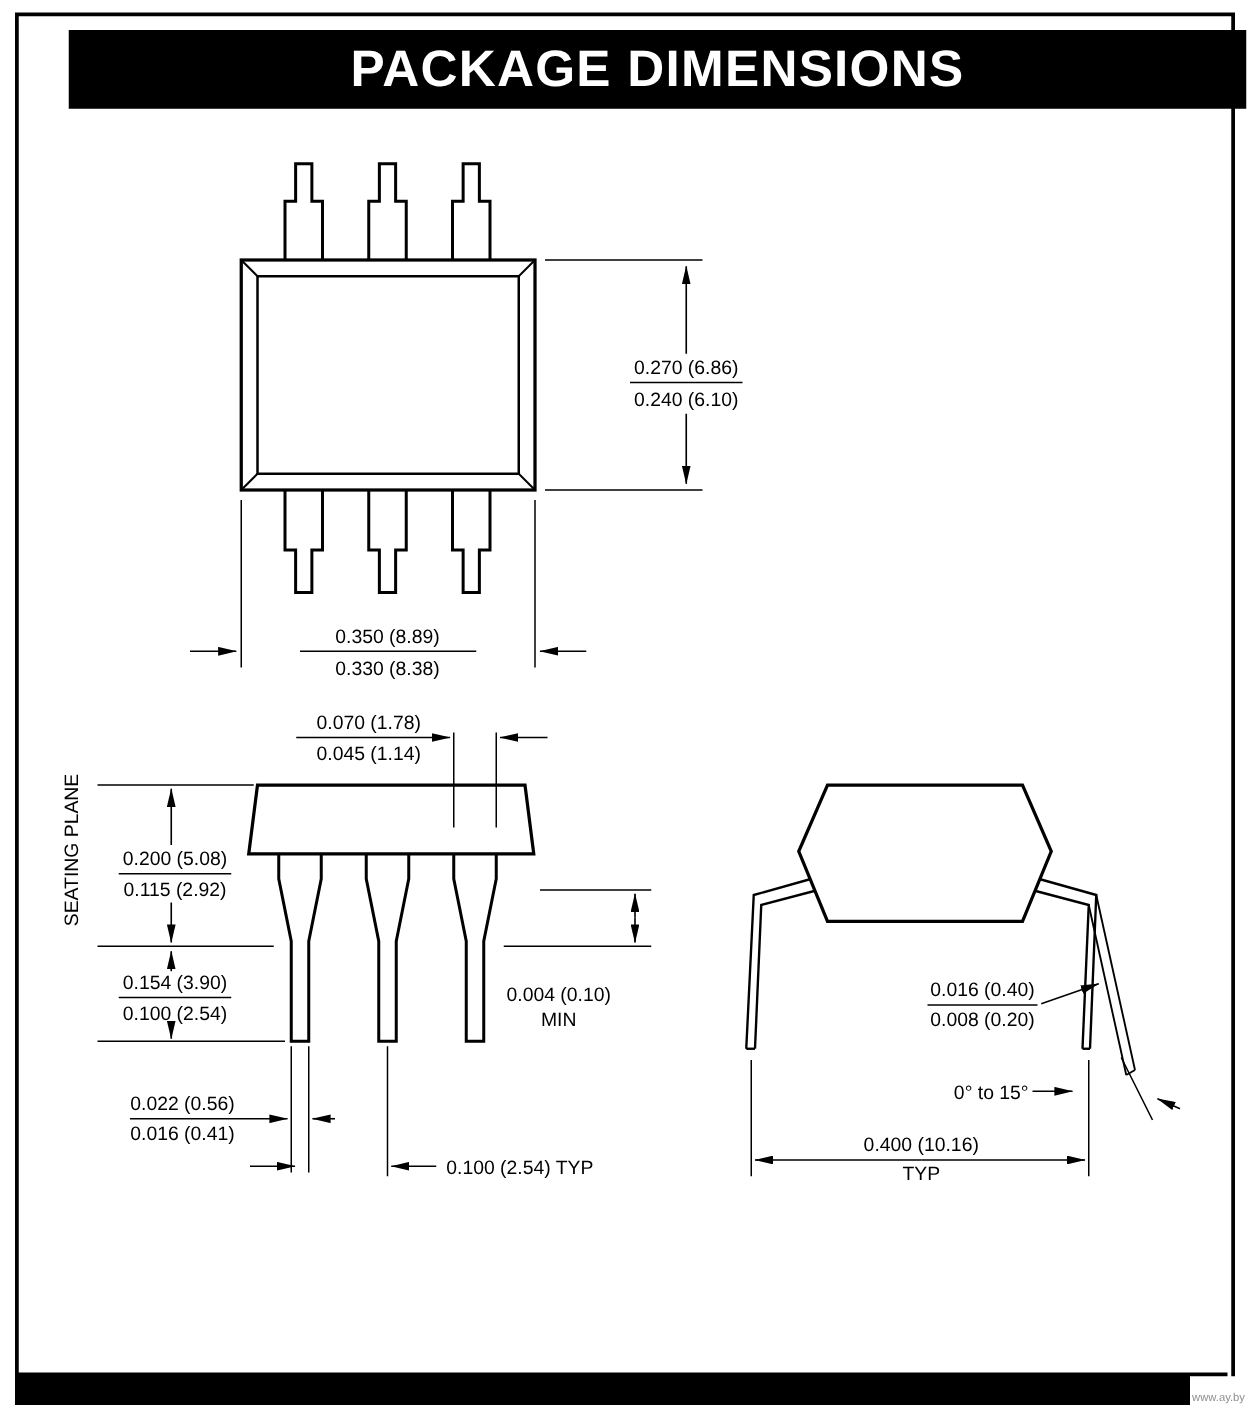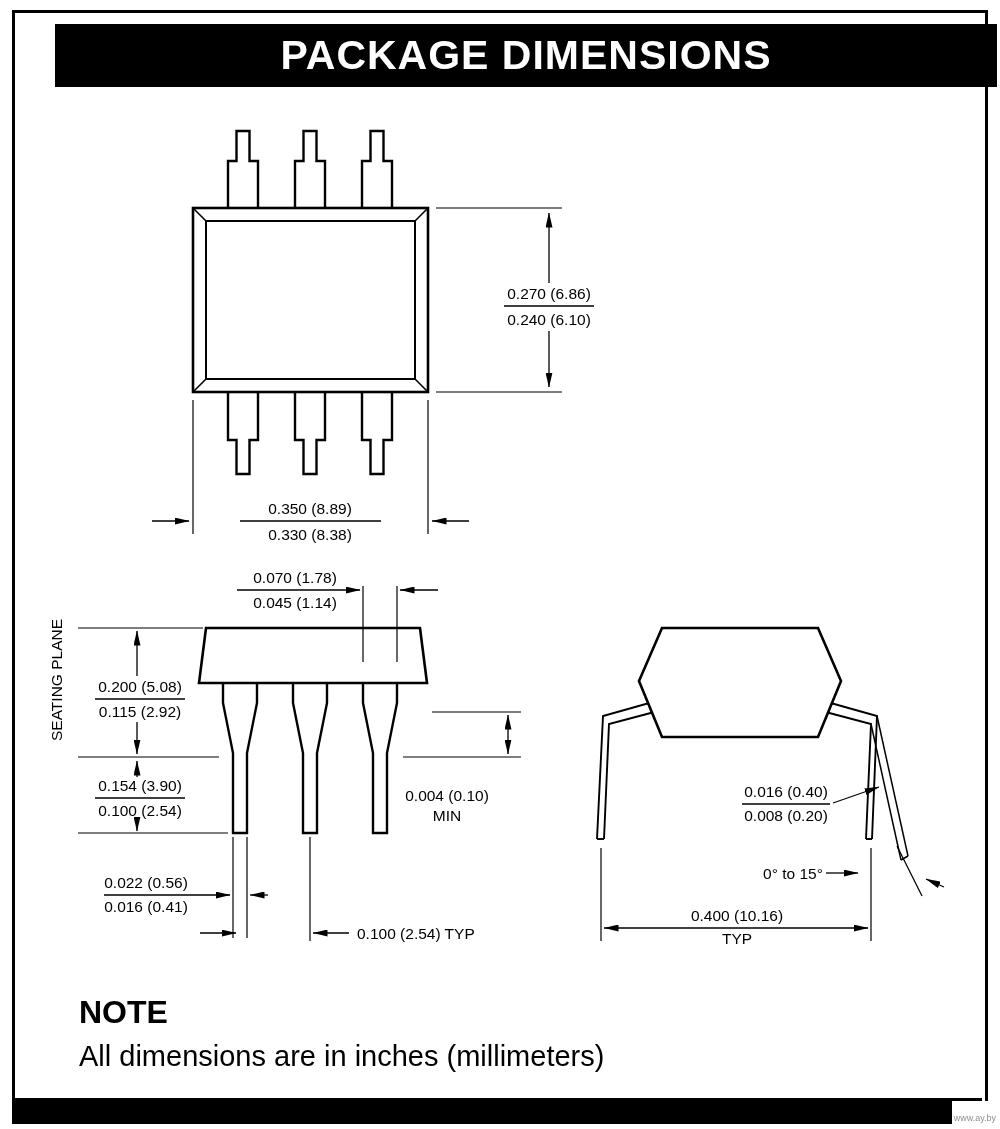--- a/index.html
+++ b/index.html
@@ -181,21 +181,17 @@
         <line class="ext" x1="601" y1="848" x2="601" y2="941"></line>
         <line class="ext" x1="871" y1="848" x2="871" y2="941"></line>
         <line class="dim" marker-end="url(#arw)" x1="737" y1="928" x2="604" y2="928"></line>
         <line class="dim" marker-end="url(#arw)" x1="737" y1="928" x2="868" y2="928"></line>
         <text class="mid" x="737" y="921">0.400 (10.16)</text>
         <text class="mid" x="737" y="944">TYP</text>
       </g>
     </g>
   </svg>
 
-  <div class="note-block">
-    <div class="note-heading">NOTE</div>
-    <div class="note-body">All dimensions are in inches (millimeters)</div>
-  </div>
 
   <div class="bottom-bar"></div>
   <div class="watermark">www.ay.by</div>
 
 </div>
 
 </body></html>

